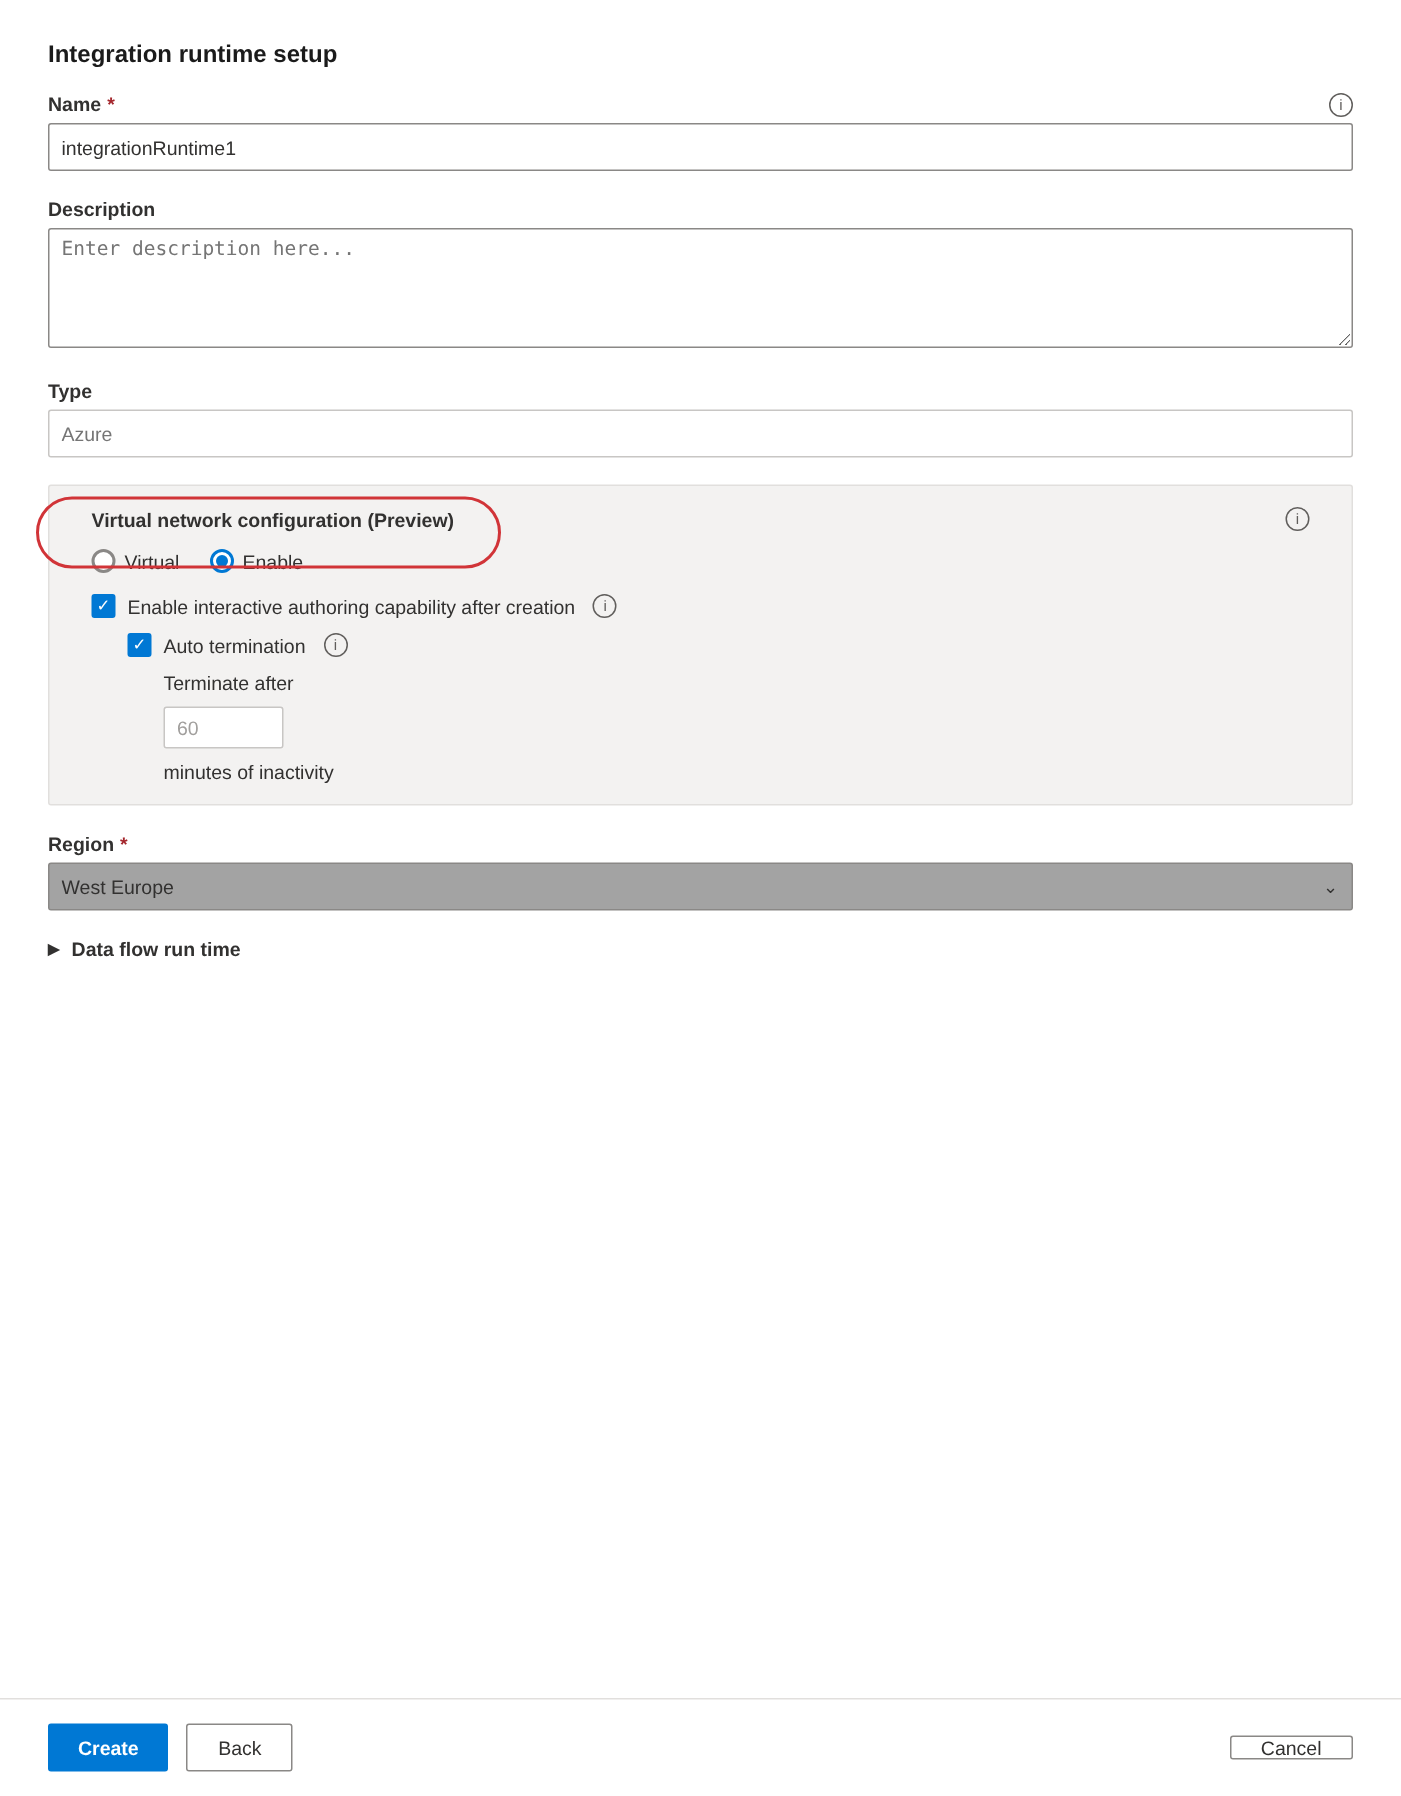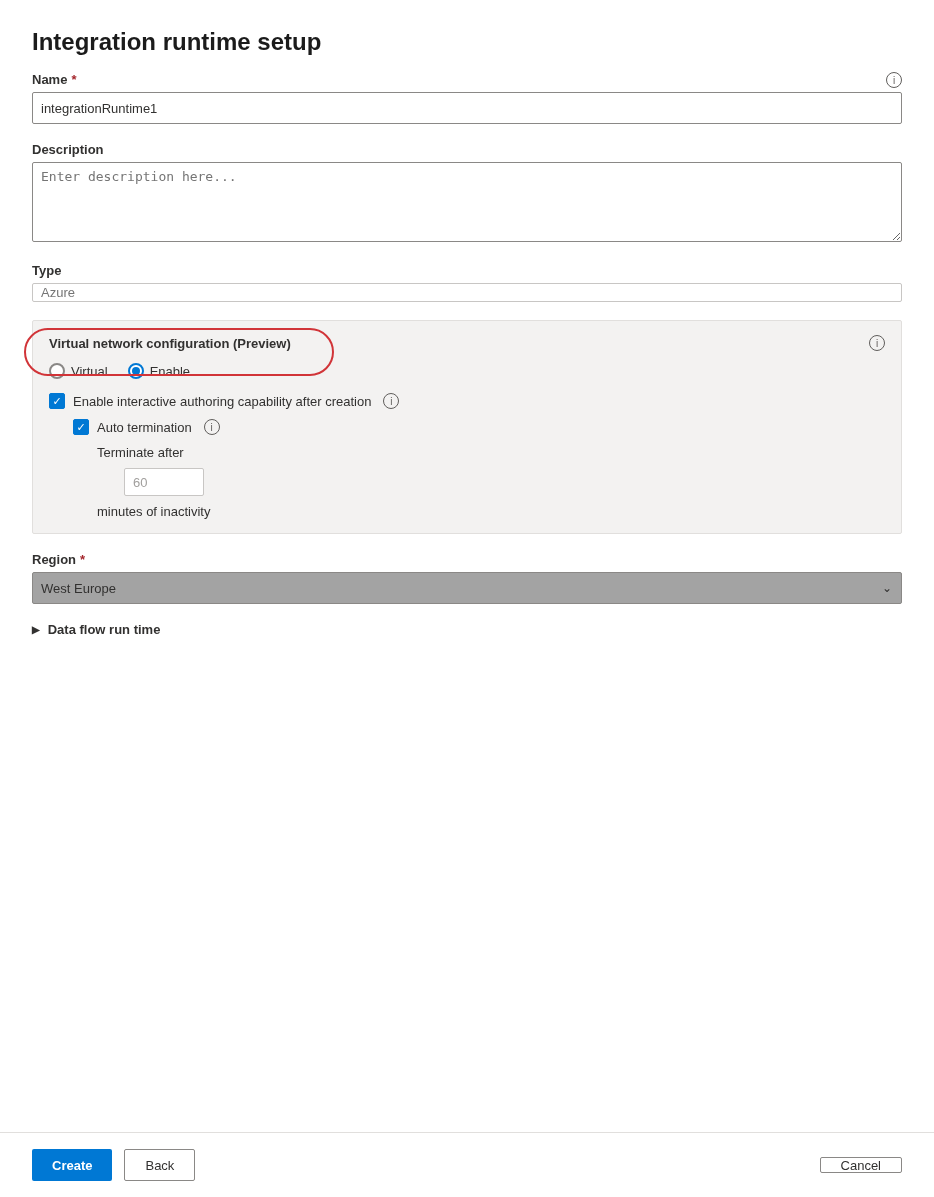--- a/index.html
+++ b/index.html
@@ -11,21 +11,21 @@
       width: 934px;
       min-height: 1197px;
       display: flex;
       flex-direction: column;
     }
     .main-content {
       flex: 1;
       padding: 28px 32px 20px 32px;
     }
     .page-title {
-      font-size: 24px;
+      font-size: 16px;
       font-weight: 600;
       color: #1b1b1b;
       margin-bottom: 16px;
     }
     .description-text {
       font-size: 13px;
       color: #323130;
       line-height: 1.5;
       margin-bottom: 22px;
       max-width: 820px;
@@ -72,33 +72,33 @@
       color: #323130;
       outline: none;
     }
     textarea.text-input {
       height: 80px;
       padding: 6px 8px;
       resize: vertical;
     }
     .type-input {
       width: 100%;
-      height: 19px;
+      height: 32px;
       border: 1px solid #c8c6c4;
       border-radius: 2px;
       padding: 0 8px;
       font-size: 13px;
       color: #a19f9d;
       background: #fff;
     }
     .section-box {
       background: #f3f2f1;
       border: 1px solid #e1dfdd;
       border-radius: 2px;
-      padding: 14px 16px;
+      padding: 14px 28px;
       margin-bottom: 18px;
     }
     .section-header {
       display: flex;
       align-items: center;
       justify-content: space-between;
       margin-bottom: 12px;
     }
     .section-title {
       font-size: 13px;
@@ -193,21 +193,20 @@
     }
     .terminate-input {
       width: 80px;
       height: 28px;
       border: 1px solid #c8c6c4;
       border-radius: 2px;
       padding: 0 8px;
       font-size: 13px;
       color: #a19f9d;
       background: #fff;
-      margin-left: 27px;
     }
     .select-wrapper {
       position: relative;
       width: 100%;
     }
     .select-input {
       width: 100%;
       height: 32px;
       border: 1px solid #8a8886;
       border-radius: 2px;

